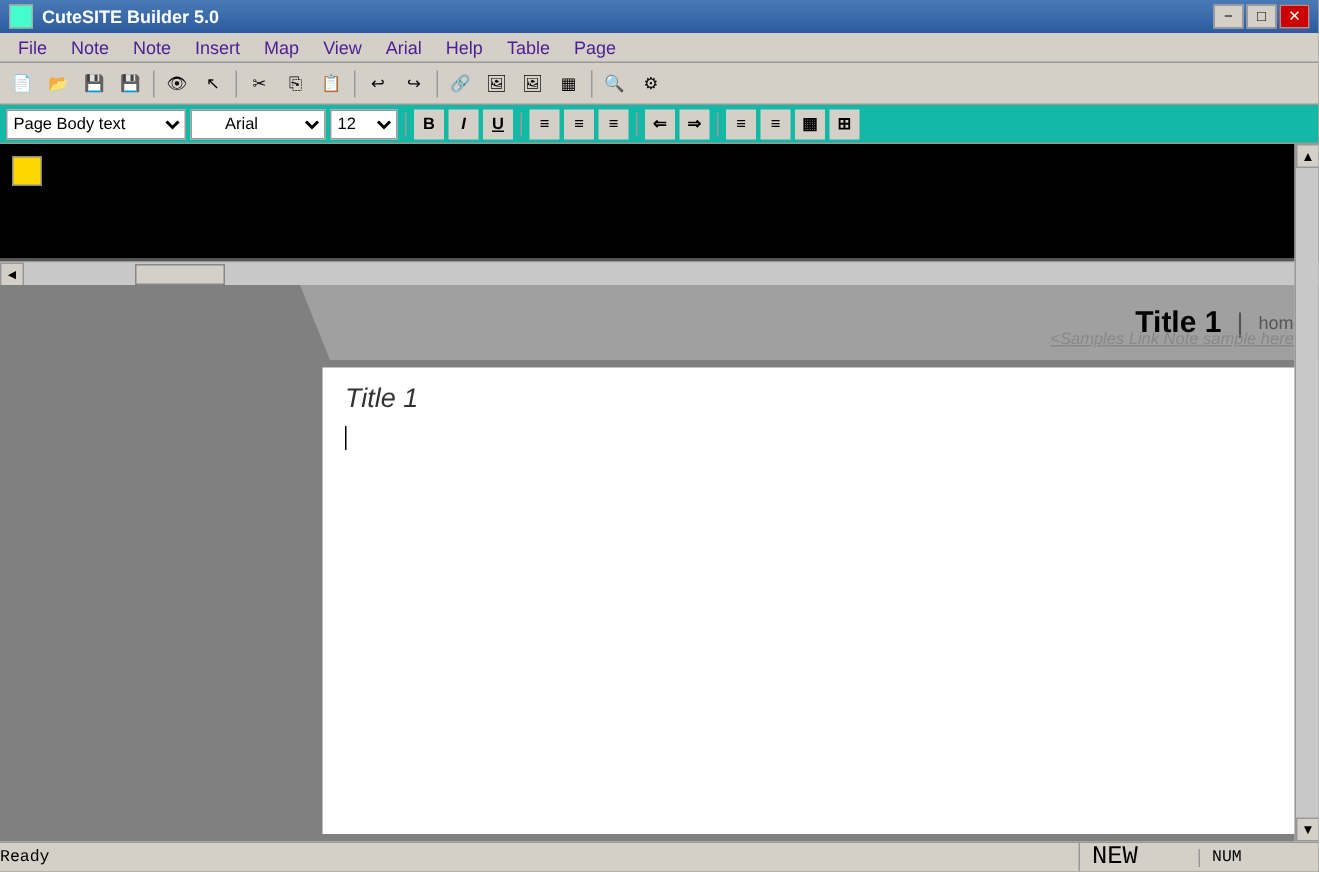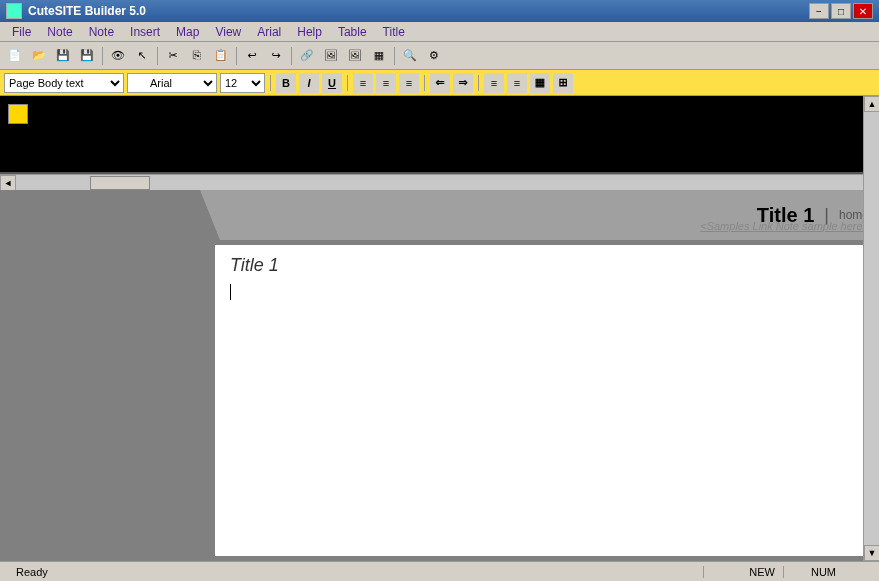--- a/index.html
+++ b/index.html
@@ -56,21 +56,21 @@
       width: 22px; height: 22px;
       background: #d4d0c8;
       border: 1px solid transparent;
       display: flex; align-items: center; justify-content: center;
       cursor: pointer; font-size: 11px;
     }
     .toolbar-separator { width: 1px; height: 18px; background: #999; margin: 0 2px; }
 
     
     .format-bar {
-      background: #fde047;
+      background: #14b8a6;
       display: flex;
       align-items: center;
       padding: 2px 4px;
       height: 26px;
       border-bottom: 1px solid #999;
       gap: 3px;
     }
     .format-select {
       height: 20px; font-size: 11px; background: white; border: 1px solid #999;
       cursor: pointer;
@@ -205,29 +205,30 @@
     }
     .v-scrollbar-track { flex: 1; background: #c8c8c8; }
 
     
     .status-bar {
       background: #d4d0c8;
       height: 20px;
       display: flex;
       align-items: center;
       border-top: 1px solid #999;
-      padding: 0 16px;
+      padding: 0 0;
+      font-family: Liberation Mono, monospace;
     }
     .status-ready { flex: 1; font-size: 11px; }
     .status-new {
-      width: 80px; text-align: right; border-left: 1px solid #999;
-      font-size: 11px; padding: 0 8px;
+      width: 80px; text-align: left; border-left: 1px solid #999;
+      font-size: 17px; padding: 0 8px;
     }
     .status-num {
-      width: 80px; text-align: center; border-left: 1px solid #999;
+      width: 80px; text-align: left; border-left: 1px solid #999;
       font-size: 11px; padding: 0 8px;
     }
   </style>
 </head>
 <body>
 
 <div class="title-bar">
   <div class="title-bar-left">
     <div class="title-bar-icon"></div>
     <span>CuteSITE Builder 5.0</span>
@@ -242,21 +243,21 @@
 <div class="menu-bar">
   <div class="menu-item">File</div>
   <div class="menu-item">Note</div>
   <div class="menu-item">Note</div>
   <div class="menu-item">Insert</div>
   <div class="menu-item">Map</div>
   <div class="menu-item">View</div>
   <div class="menu-item">Arial</div>
   <div class="menu-item">Help</div>
   <div class="menu-item">Table</div>
-  <div class="menu-item">Title</div>
+  <div class="menu-item">Page</div>
 </div>
 
 <div class="toolbar">
   <div class="toolbar-btn" title="New">📄</div>
   <div class="toolbar-btn" title="Open">📂</div>
   <div class="toolbar-btn" title="Save">💾</div>
   <div class="toolbar-btn" title="Save All">💾</div>
   <div class="toolbar-separator"></div>
   <div class="toolbar-btn" title="Preview">👁</div>
   <div class="toolbar-btn" title="Cursor">↖</div>

